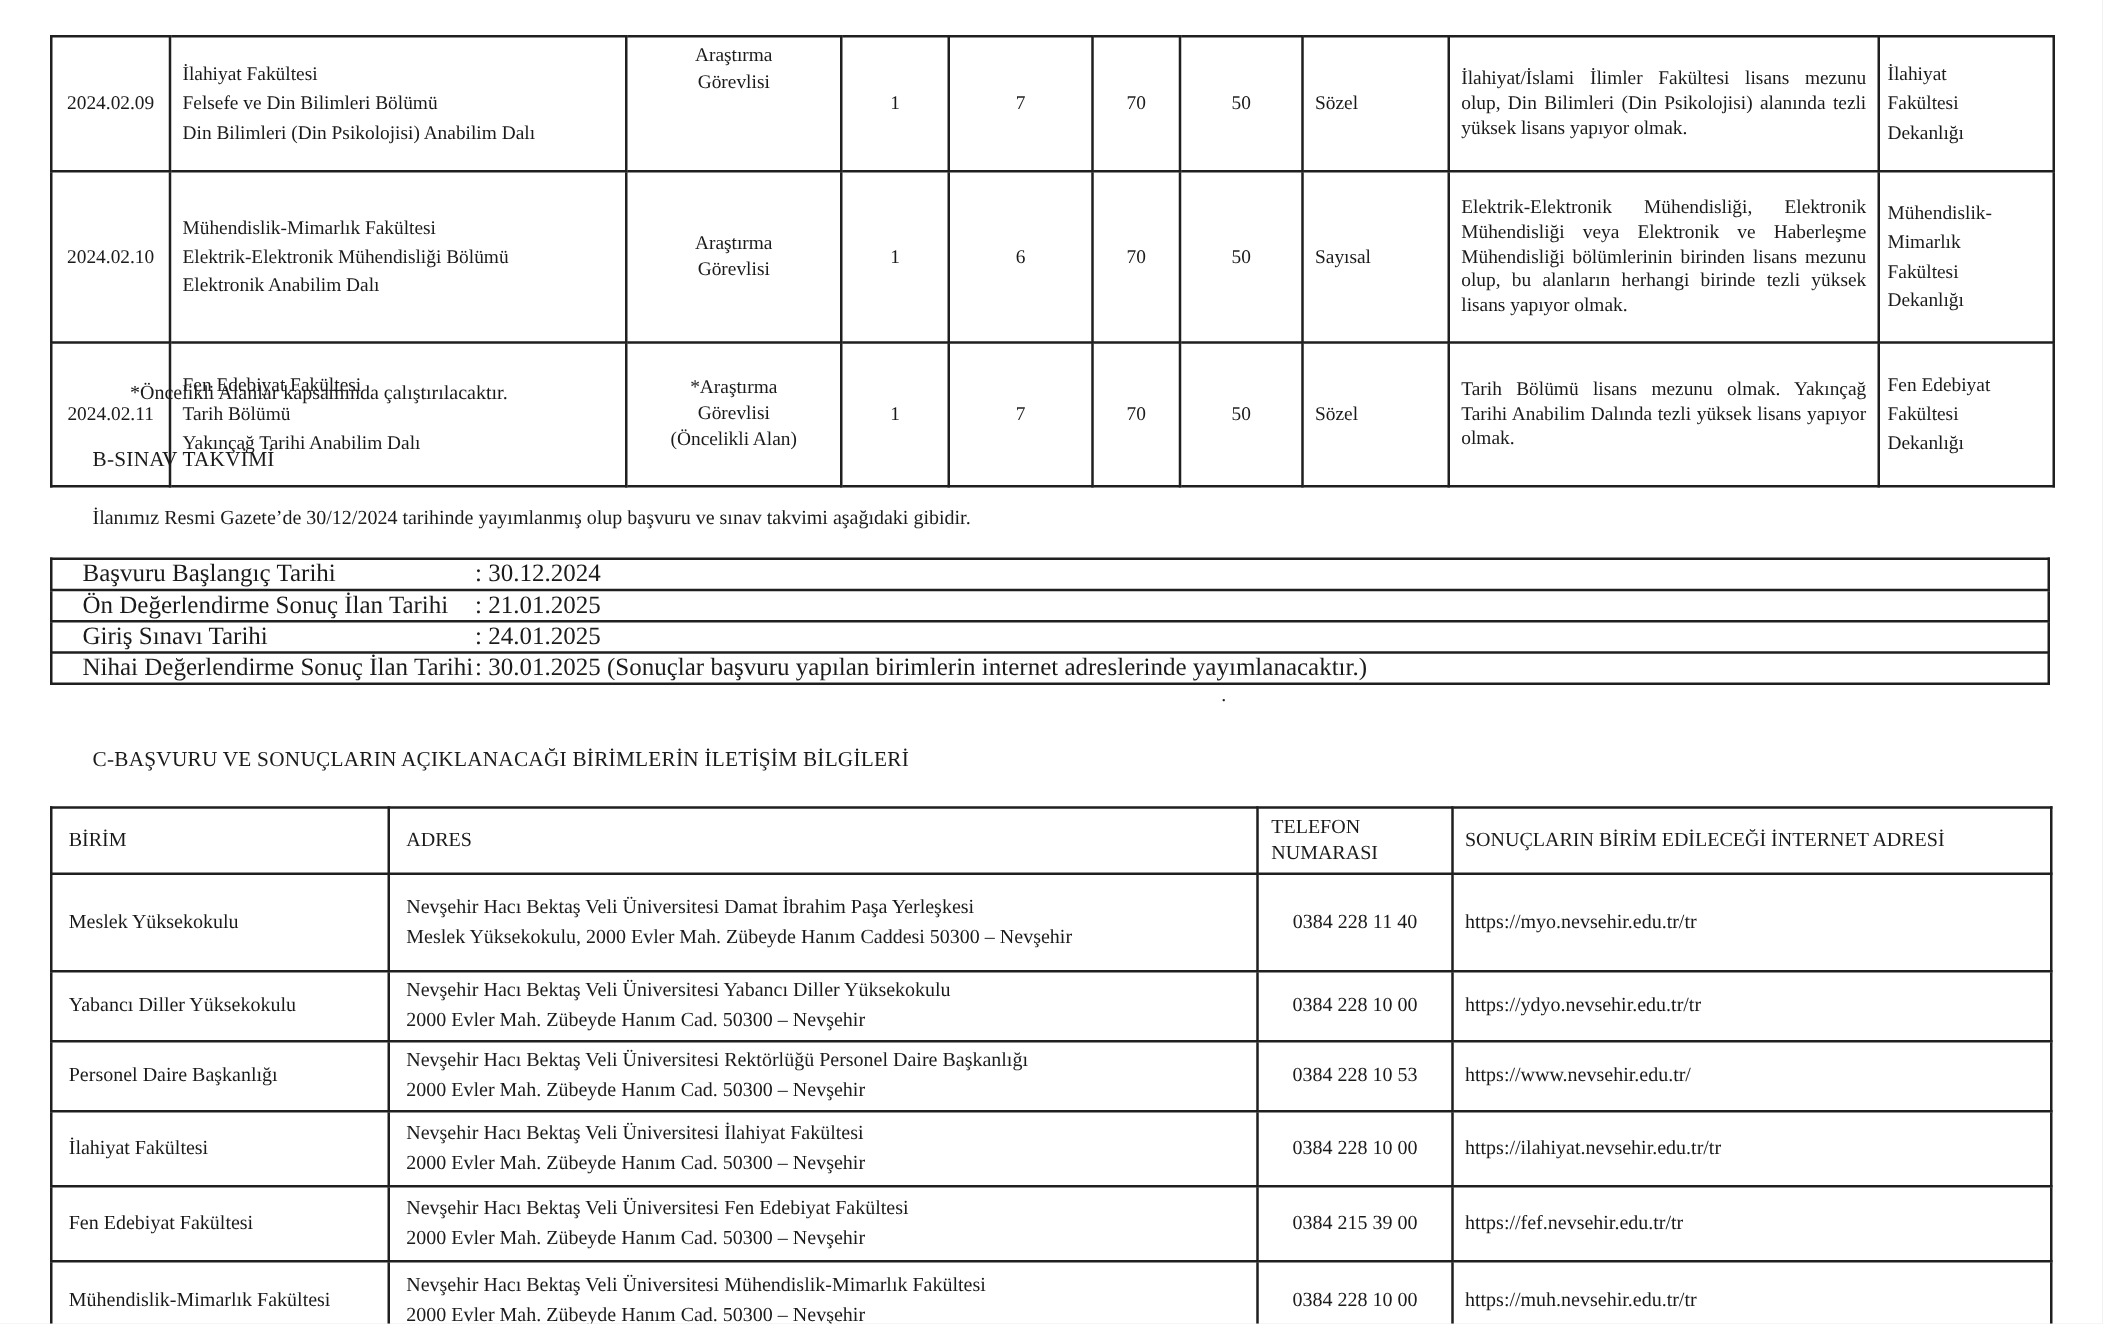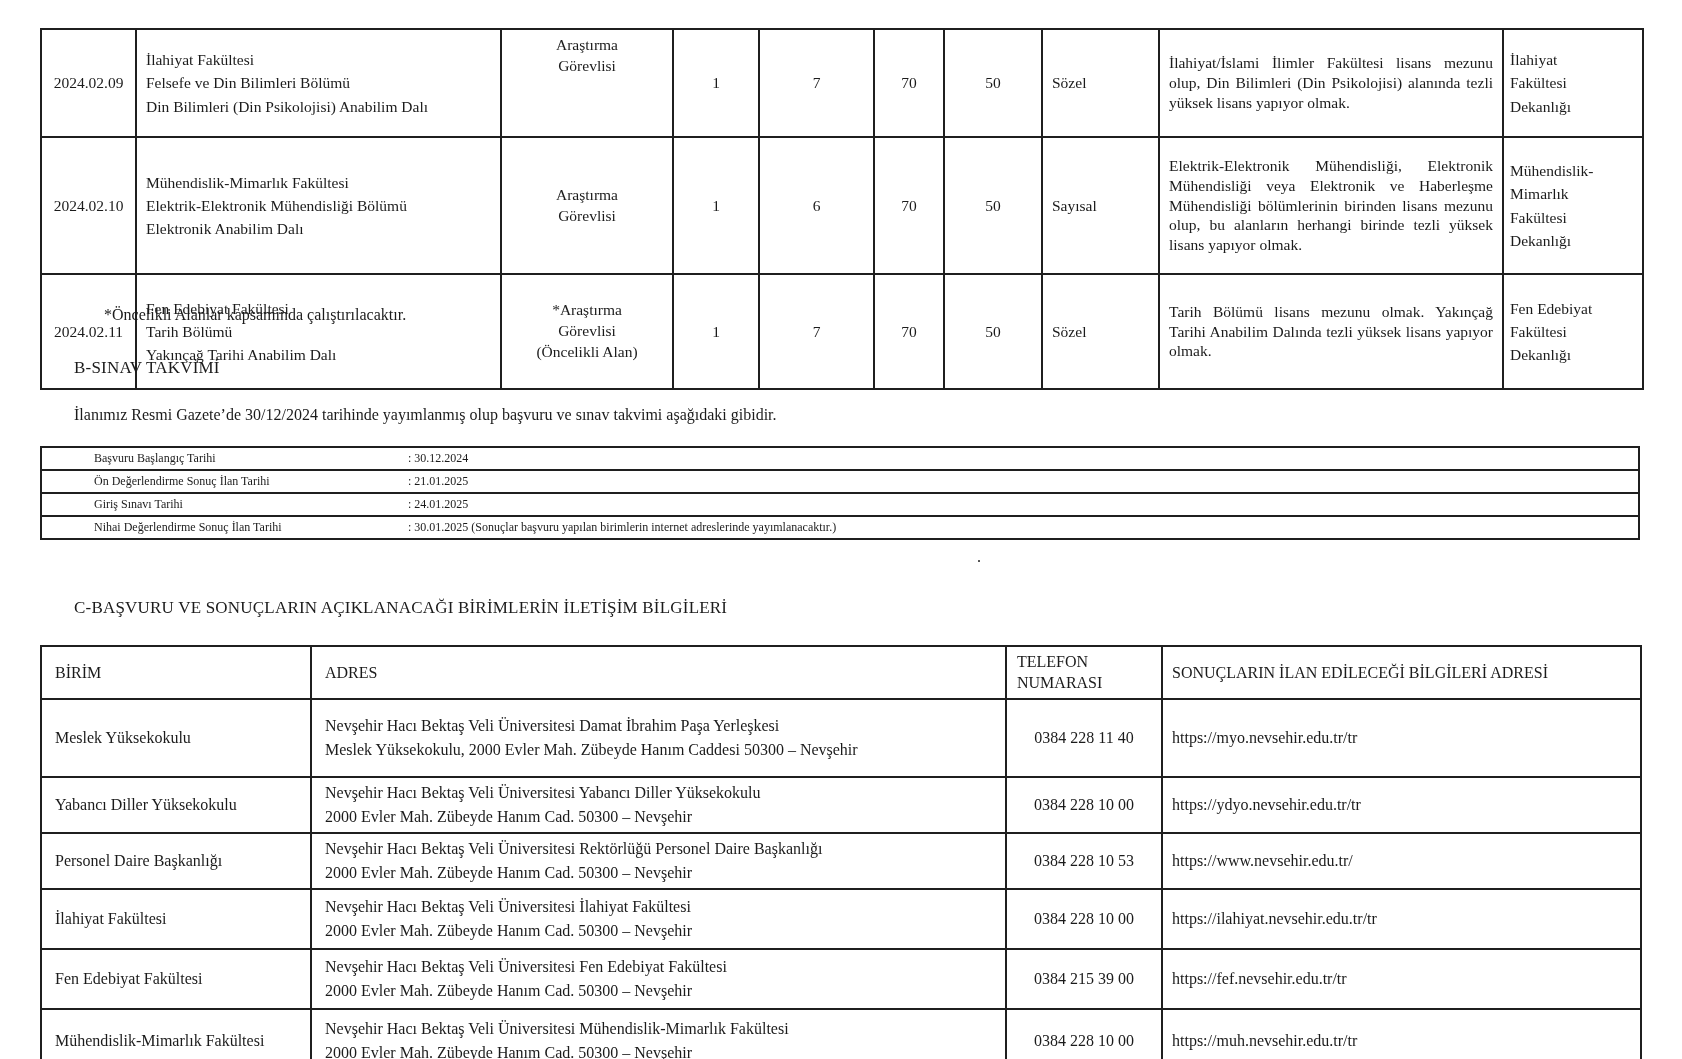--- a/index.html
+++ b/index.html
@@ -30,21 +30,21 @@
   .c-dek{white-space:pre-line;line-height:1.5;padding:3px 6px;vertical-align:top;}
 
   .footnote{position:absolute;left:104px;top:306px;font-size:16px;}
 
   .heading{position:absolute;font-size:17px;letter-spacing:.2px;}
   .head-b{left:74px;top:358px;}
   .intro{position:absolute;left:74px;top:406px;font-size:16px;}
 
   
   .sched-table{position:absolute;left:40px;top:446px;width:1600px;}
-  .sched-table td{height:21px;padding:0 0 0 52px;font-size:12px;}
+  .sched-table td{height:21px;padding:0 0 0 24px;font-size:20px;}
   .slabel{display:inline-block;width:314px;}
   .svalue{display:inline-block;}
 
   .stray{position:absolute;left:977px;top:548px;font-size:16px;}
 
   .head-c{left:74px;top:598px;}
 
   
   .contact-table{position:absolute;left:40px;top:645px;width:1600px;}
   .contact-table td{vertical-align:middle;font-size:16px;}
@@ -176,21 +176,21 @@
         <col style="width:695px">
         <col style="width:156px">
         <col style="width:479px">
     </colgroup>
     <tbody>
       <tr class="ct-head">
         <td class="ct-unit">BİRİM</td>
         <td class="ct-addr">ADRES</td>
         <td class="ct-phone">TELEFON
 NUMARASI</td>
-        <td class="ct-web">SONUÇLARIN İLAN EDİLECEĞİ BİLGİLERİ ADRESİ</td>
+        <td class="ct-web">SONUÇLARIN BİRİM EDİLECEĞİ İNTERNET ADRESİ</td>
       </tr>
       <tr class="cr0">
         <td class="ct-unit">Meslek Yüksekokulu</td>
         <td class="ct-addr">Nevşehir Hacı Bektaş Veli Üniversitesi Damat İbrahim Paşa Yerleşkesi
 Meslek Yüksekokulu, 2000 Evler Mah. Zübeyde Hanım Caddesi 50300 – Nevşehir</td>
         <td class="ct-phone">0384 228 11 40</td>
         <td class="ct-web">https://myo.nevsehir.edu.tr/tr</td>
       </tr>
       <tr class="cr1">
         <td class="ct-unit">Yabancı Diller Yüksekokulu</td>

